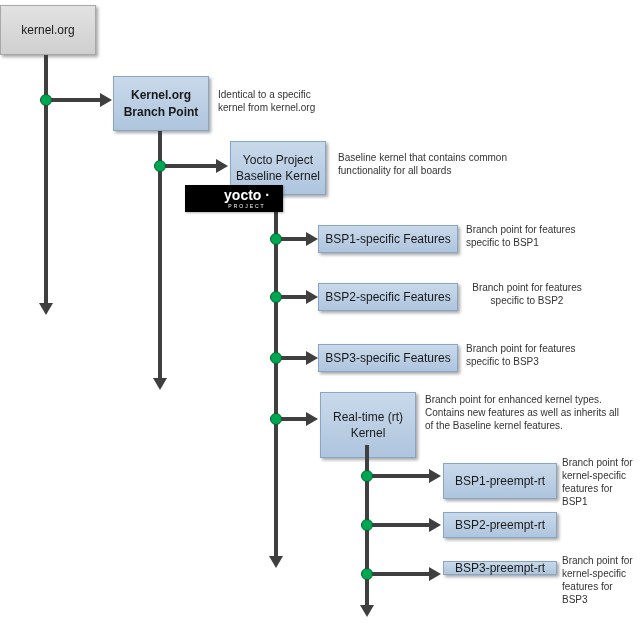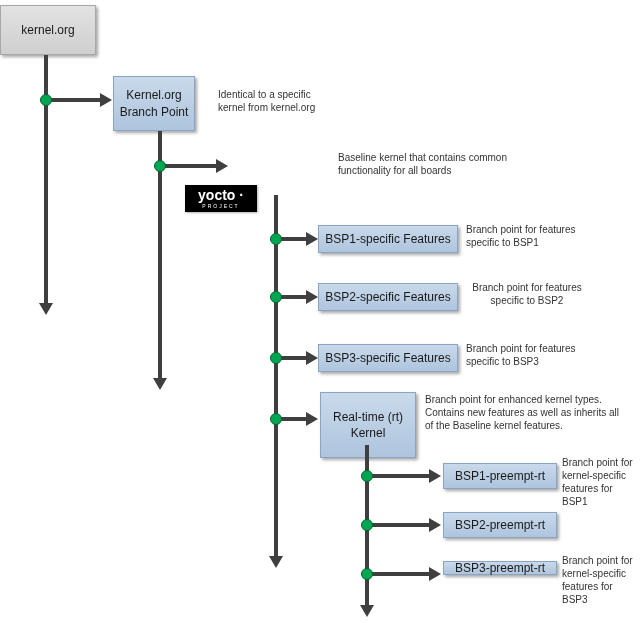--- a/index.html
+++ b/index.html
@@ -36,34 +36,37 @@
   <div class="box box-gray" style="left:0px; top:5px; width:96px; height:50px;">
     <span>kernel.org</span>
   </div>
 
   <div class="vline" style="left:44px; top:55px; height:248px;"></div>
   <div class="arrow-down" style="left:39px; top:303px;"></div>
   <div class="dot" style="left:40px; top:94px;"></div>
   <div class="hline" style="left:46px; top:98px; width:54px;"></div>
   <div class="arrow-right" style="left:100px; top:93px;"></div>
 
-  <div class="box box-blue" style="left:113px; top:76px; width:82px; height:55px;">
+  <div class="box box-blue" style="left:113px; top:76px; width:96px; height:55px;font-weight:bold;">
     <span>Kernel.org Branch Point</span>
   </div>
   <div class="note" style="left:218px; top:88px; width:118px;">Identical to a specific kernel from kernel.org</div>
 
   <div class="vline" style="left:158px; top:131px; height:247px;"></div>
   <div class="arrow-down" style="left:153px; top:378px;"></div>
   <div class="dot" style="left:154px; top:160px;"></div>
   <div class="hline" style="left:160px; top:164px; width:56px;"></div>
   <div class="arrow-right" style="left:216px; top:159px;"></div>
 
+  <div class="box box-blue" style="left:230px; top:141px; width:96px; height:54px;">
+    <span>Yocto Project Baseline Kernel</span>
+  </div>
   <div class="note" style="left:338px; top:151px; width:180px;">Baseline kernel that contains common functionality for all boards</div>
 
-  <div class="logo" style="left:185px; top:185px; width:72px; height:27px;">
+  <div class="logo" style="left:185px; top:185px; width:72px; height:27px;padding-left:26px;">
     <span class="brand">yocto ·</span>
     <span class="sub">PROJECT</span>
   </div>
 
   <div class="vline" style="left:274px; top:195px; height:361px;"></div>
   <div class="arrow-down" style="left:269px; top:556px;"></div>
 
   <div class="dot" style="left:270px; top:233px;"></div>
   <div class="hline" style="left:276px; top:237px; width:30px;"></div>
   <div class="arrow-right" style="left:306px; top:232px;"></div>
@@ -95,21 +98,21 @@
     <span>Real-time (rt) Kernel</span>
   </div>
   <div class="note" style="left:425px; top:393px; width:205px;">Branch point for enhanced kernel types. Contains new features as well as inherits all of the Baseline kernel features.</div>
 
   <div class="vline" style="left:365px; top:445px; height:160px;"></div>
   <div class="arrow-down" style="left:360px; top:605px;"></div>
 
   <div class="dot" style="left:361px; top:470px;"></div>
   <div class="hline" style="left:367px; top:474px; width:62px;"></div>
   <div class="arrow-right" style="left:429px; top:469px;"></div>
-  <div class="box box-blue" style="left:443px; top:463px; width:114px; height:26px;">
+  <div class="box box-blue" style="left:443px; top:463px; width:114px; height:36px;">
     <span>BSP1-preempt-rt</span>
   </div>
   <div class="note" style="left:562px; top:456px; width:78px;">Branch point for kernel-specific features for BSP1</div>
 
   <div class="dot" style="left:361px; top:519px;"></div>
   <div class="hline" style="left:367px; top:523px; width:62px;"></div>
   <div class="arrow-right" style="left:429px; top:518px;"></div>
   <div class="box box-blue" style="left:443px; top:512px; width:114px; height:26px;">
     <span>BSP2-preempt-rt</span>
   </div>

